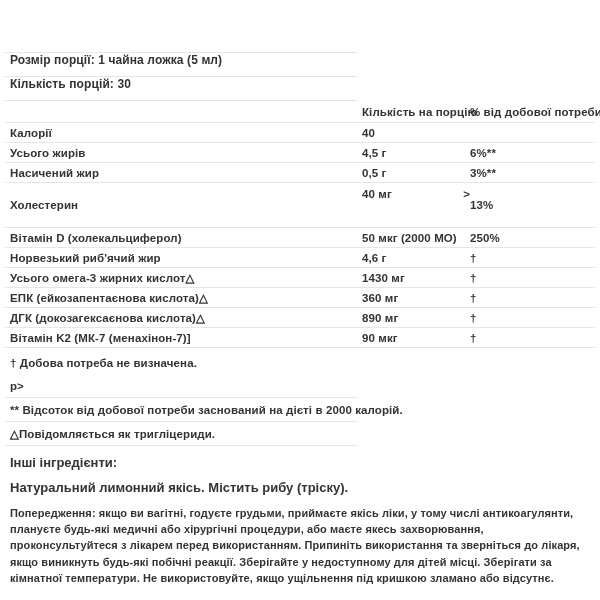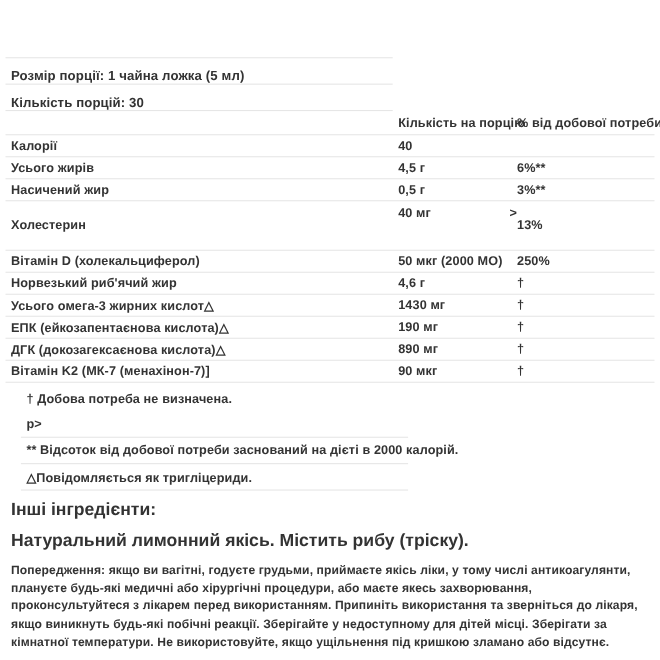--- a/index.html
+++ b/index.html
@@ -6,48 +6,48 @@
   body{
     width:600px;height:600px;background:#ffffff;overflow:hidden;
     font-family:"Liberation Sans",sans-serif;
     font-weight:700;color:#333333;
     -webkit-font-smoothing:antialiased;
   }
   .panel{padding-top:52px;}
   
   .serving-section{width:352px;margin-left:5px;border-top:1px solid #e6e6e6;}
   .serving-row{
-    height:23px;display:flex;align-items:flex-end;
+    height:23px;display:flex;align-items:flex-start;
     border-bottom:1px solid #e6e6e6;padding-left:5px;
     font-size:12px;letter-spacing:.1px;
   }
   
   .facts-table{width:590px;margin-left:5px;}
   .t-row{
     display:grid;grid-template-columns:352px 108px 1fr;
     align-items:center;border-bottom:1px solid #e6e6e6;
     min-height:20px;padding-left:5px;box-sizing:border-box;
     font-size:11.5px;letter-spacing:.1px;
   }
   .t-row.header{min-height:22px;border-bottom:1px solid #e6e6e6;}
   .t-row.tall{height:45px;}
   .t-row.tall .c2{
     display:flex;flex-direction:row;justify-content:space-between;
     height:100%;box-sizing:border-box;padding:5px 0 4px 0;
   }
   .cell{white-space:nowrap;}
   
-  .footnotes{width:352px;margin-left:19px;margin-top:3px;}
+  .footnotes{width:352px;margin-left:5px;margin-top:3px;}
   .fn-row{
     min-height:23px;display:flex;align-items:center;
     padding-left:5px;font-size:11.5px;letter-spacing:.1px;
   }
   .fn-row.bordered{border-bottom:1px solid #e6e6e6;}
   
-  .other-ingredients{margin:9px 0 0 10px;font-size:16px;}
+  .other-ingredients{margin:9px 0 0 10px;font-size:13px;}
   .oi-heading{margin-bottom:10px;}
   .oi-text{margin-bottom:4px;}
   .warning{
     margin:10px 10px 0 10px;width:578px;
     font-size:11px;line-height:16.2px;letter-spacing:.1px;
   }
 </style>
 </head>
 <body>
 
@@ -129,21 +129,21 @@
     <div class="cell c2">
       <span class="a1">1430 мг</span>
       
     </div>
     <div class="cell c3">†</div>
   </div>
 
   <div class="t-row">
     <div class="cell c1">ЕПК (ейкозапентаєнова кислота)△</div>
     <div class="cell c2">
-      <span class="a1">190 мг</span>
+      <span class="a1">360 мг</span>
       
     </div>
     <div class="cell c3">†</div>
   </div>
 
   <div class="t-row">
     <div class="cell c1">ДГК (докозагексаєнова кислота)△</div>
     <div class="cell c2">
       <span class="a1">890 мг</span>
       

